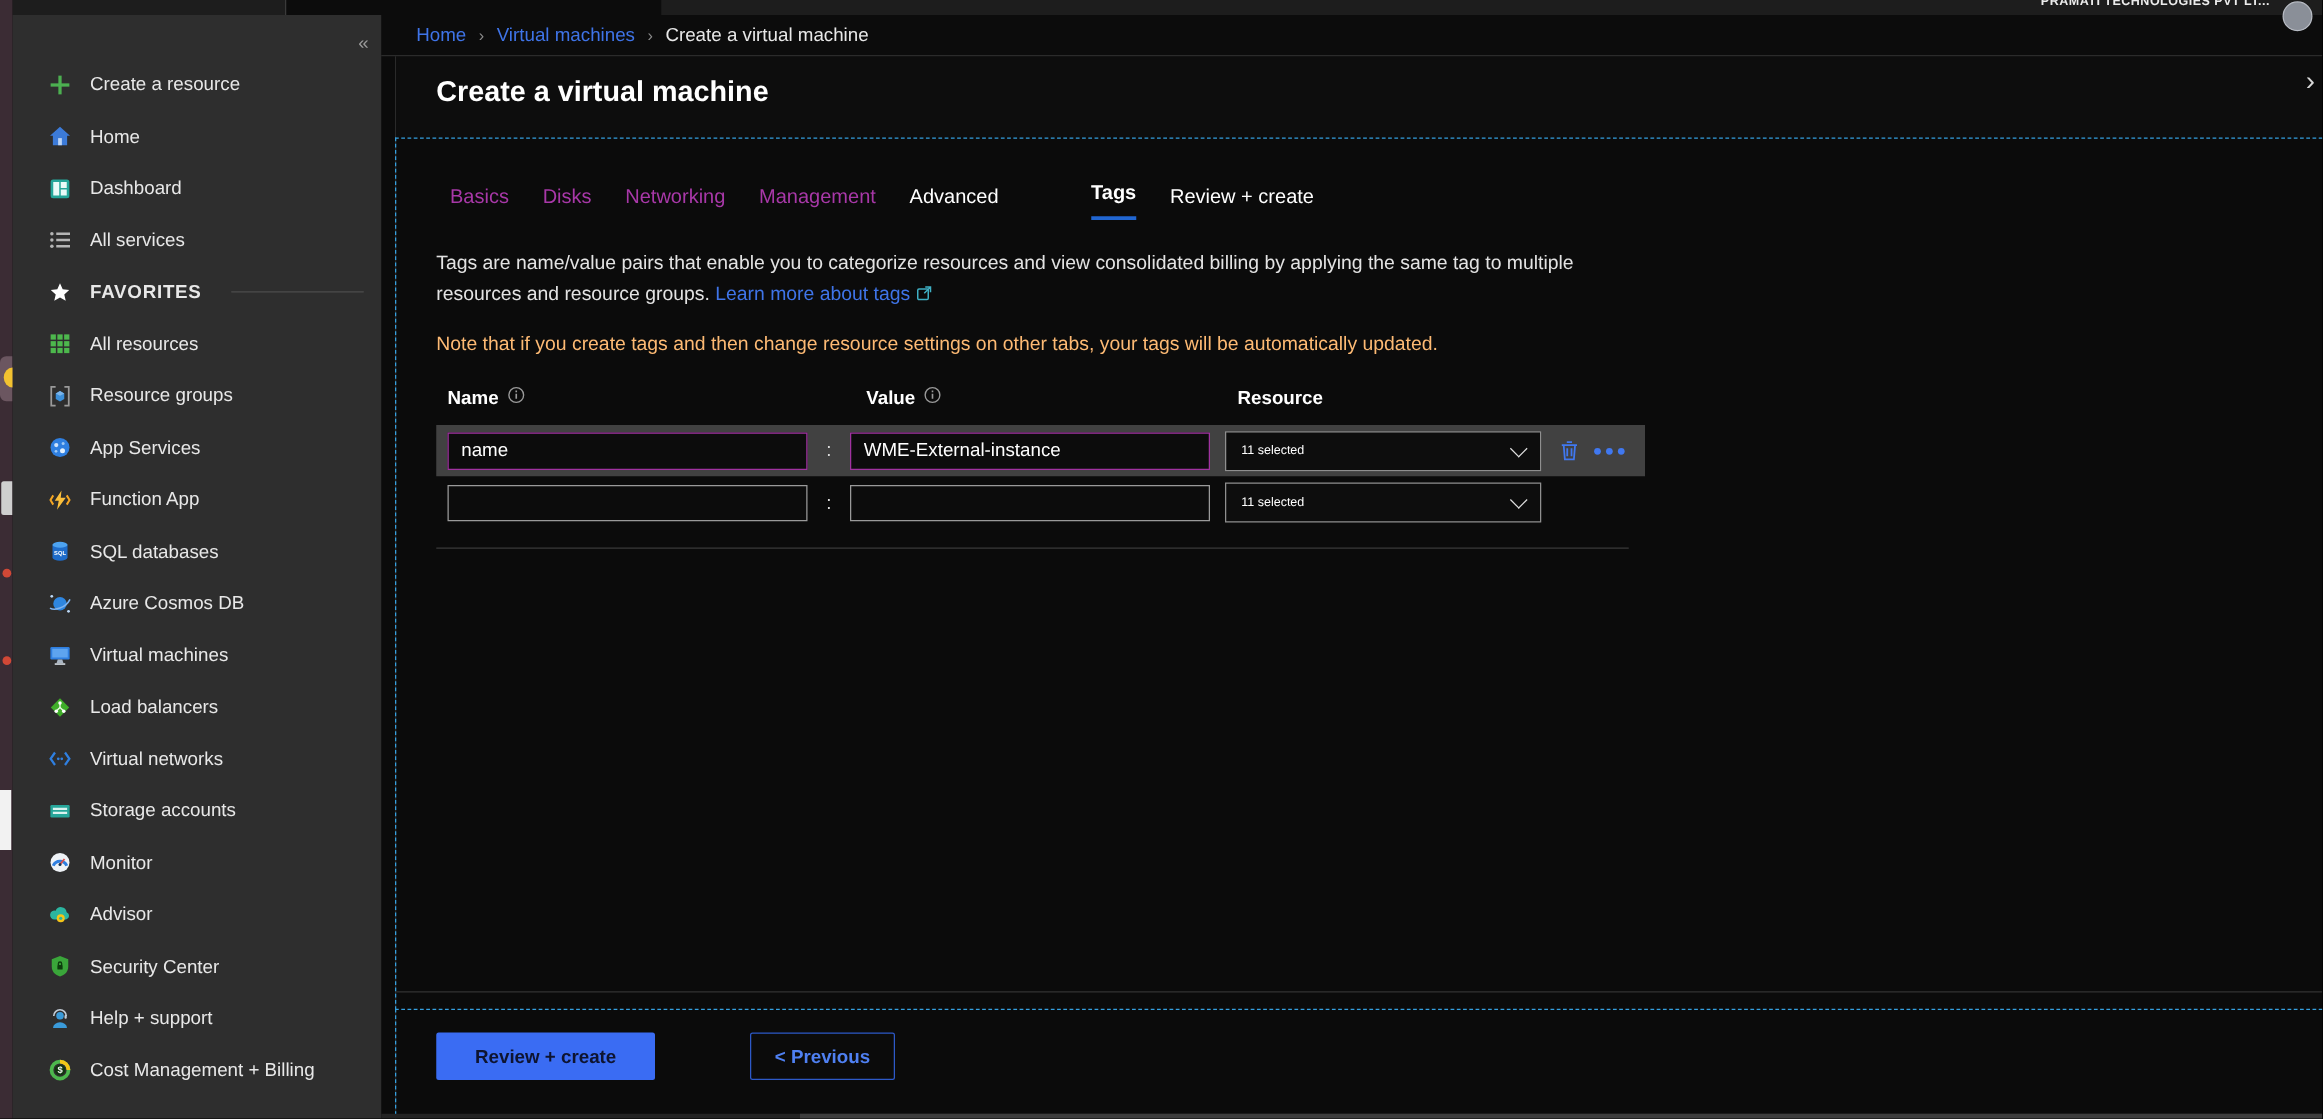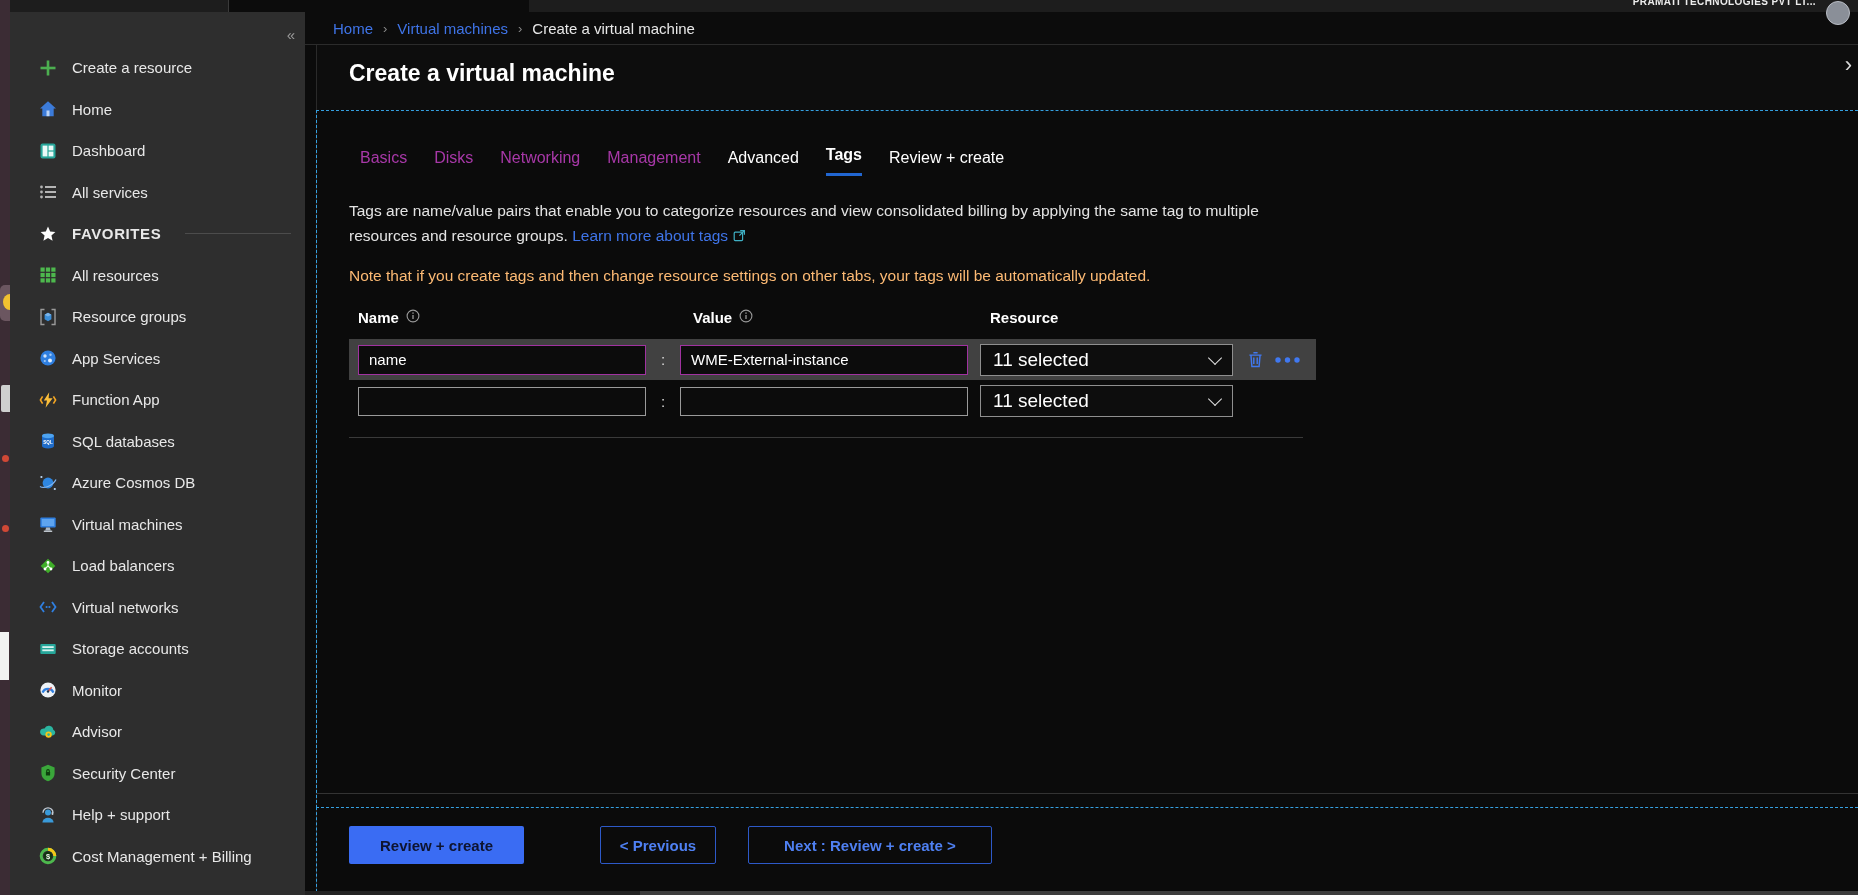--- a/index.html
+++ b/index.html
@@ -45,41 +45,41 @@
   .dash-box{position:absolute;left:316px;top:110px;right:0;height:697px;border-top:1px dashed #35a0e0;border-left:1px dashed #35a0e0;pointer-events:none;z-index:50;}
   .dash-bottom{position:absolute;left:316px;top:807px;right:0;height:0;border-top:1px dashed #35a0e0;pointer-events:none;z-index:50;}
   .dash-vert{position:absolute;left:316px;top:807px;bottom:3px;width:0;border-left:1px dashed #35a0e0;pointer-events:none;z-index:50;}
 
   
   .content{position:absolute;left:316px;top:110px;right:0;bottom:90px;padding-left:33px;}
   .tabs{display:flex;gap:27px;margin:36px 0 0 11px;font-size:16px;align-items:flex-end;}
   .tab{cursor:pointer;padding-bottom:9px;}
   .tab.visited{color:#a838a8;}
   .tab.plain{color:#fff;}
-  .tab.active{color:#fff;font-weight:bold;border-bottom:3px solid #2166d1;}
+  .tab.active{color:#fff;font-weight:bold;border-bottom:3px solid #2166d1;margin-left:47px;}
   .para{margin-top:22px;max-width:938px;font-size:15.5px;line-height:25px;color:#e3e3e3;}
   .para a{color:#3f74e8;text-decoration:none;cursor:pointer;}
   .extlink{margin-left:5px;vertical-align:-1px;}
   .note{margin-top:18px;font-size:15.5px;color:#fdba74;}
 
   .thead{display:flex;margin-top:24px;padding-left:9px;font-size:15px;font-weight:bold;color:#fff;align-items:center;}
   .th-name{width:335px;display:flex;align-items:center;gap:7px;}
   .th-value{width:297px;display:flex;align-items:center;gap:7px;}
   .trow{display:flex;align-items:center;width:967px;padding-left:9px;box-sizing:border-box;}
   .trow.hl{margin-top:13px;height:41px;background:#414141;}
   .trow.plain2{margin-top:5px;height:32px;}
   .tin{width:288px;height:27px;background:#0c0c0c;color:#fff;font-size:15px;font-family:"Liberation Sans",sans-serif;
        padding:0 10px;box-sizing:border-box;outline:none;}
   .tin.focus{border:1.5px solid #a032a0;height:30px;}
   .tin.idle{border:1px solid #9a9a9a;height:29px;}
   .colon{width:34px;text-align:center;color:#dcdcdc;font-size:15px;}
   .vgap{width:12px;}
   .dd{width:253px;height:32px;border:1px solid #8f8f8f;background:#0d0d0d;display:flex;align-items:center;
       justify-content:space-between;padding:0 12px;box-sizing:border-box;cursor:pointer;}
-  .dd span.txt{font-size:19px;color:#fff;}
+  .dd span.txt{font-size:10px;color:#fff;}
   .chev{width:9px;height:9px;border-right:1.6px solid #e0e0e0;border-bottom:1.6px solid #e0e0e0;transform:rotate(45deg);margin-top:-4px;}
   .rowtools{display:flex;align-items:center;margin-left:13px;gap:9px;}
   .tbl-div{margin-top:20px;width:954px;border-top:1px solid #3a3a3a;}
 
   
   .foot-div{position:absolute;left:317px;top:793px;right:0;height:1px;background:#333;}
   .btn{position:absolute;top:826px;height:38px;border-radius:2px;font-size:15px;font-weight:bold;
        display:flex;align-items:center;justify-content:center;cursor:pointer;box-sizing:border-box;
        font-family:"Liberation Sans",sans-serif;}
   .btn.primary{left:349px;width:175px;background:#3a6cf3;color:#0e1430;border:none;}
@@ -429,18 +429,17 @@
         <span class="chev"></span>
       </div>
     </div>
 
     <div class="tbl-div"></div>
   </div>
 
   <div class="foot-div"></div>
   <div class="btn primary">Review + create</div>
   <div class="btn ghost prev">&lt; Previous</div>
-  <div class="btn ghost next">Next : Review + create &gt;</div>
 
   <div class="hscroll">
     <div class="thumb"></div>
   </div>
 </div>
 
 </body></html>

